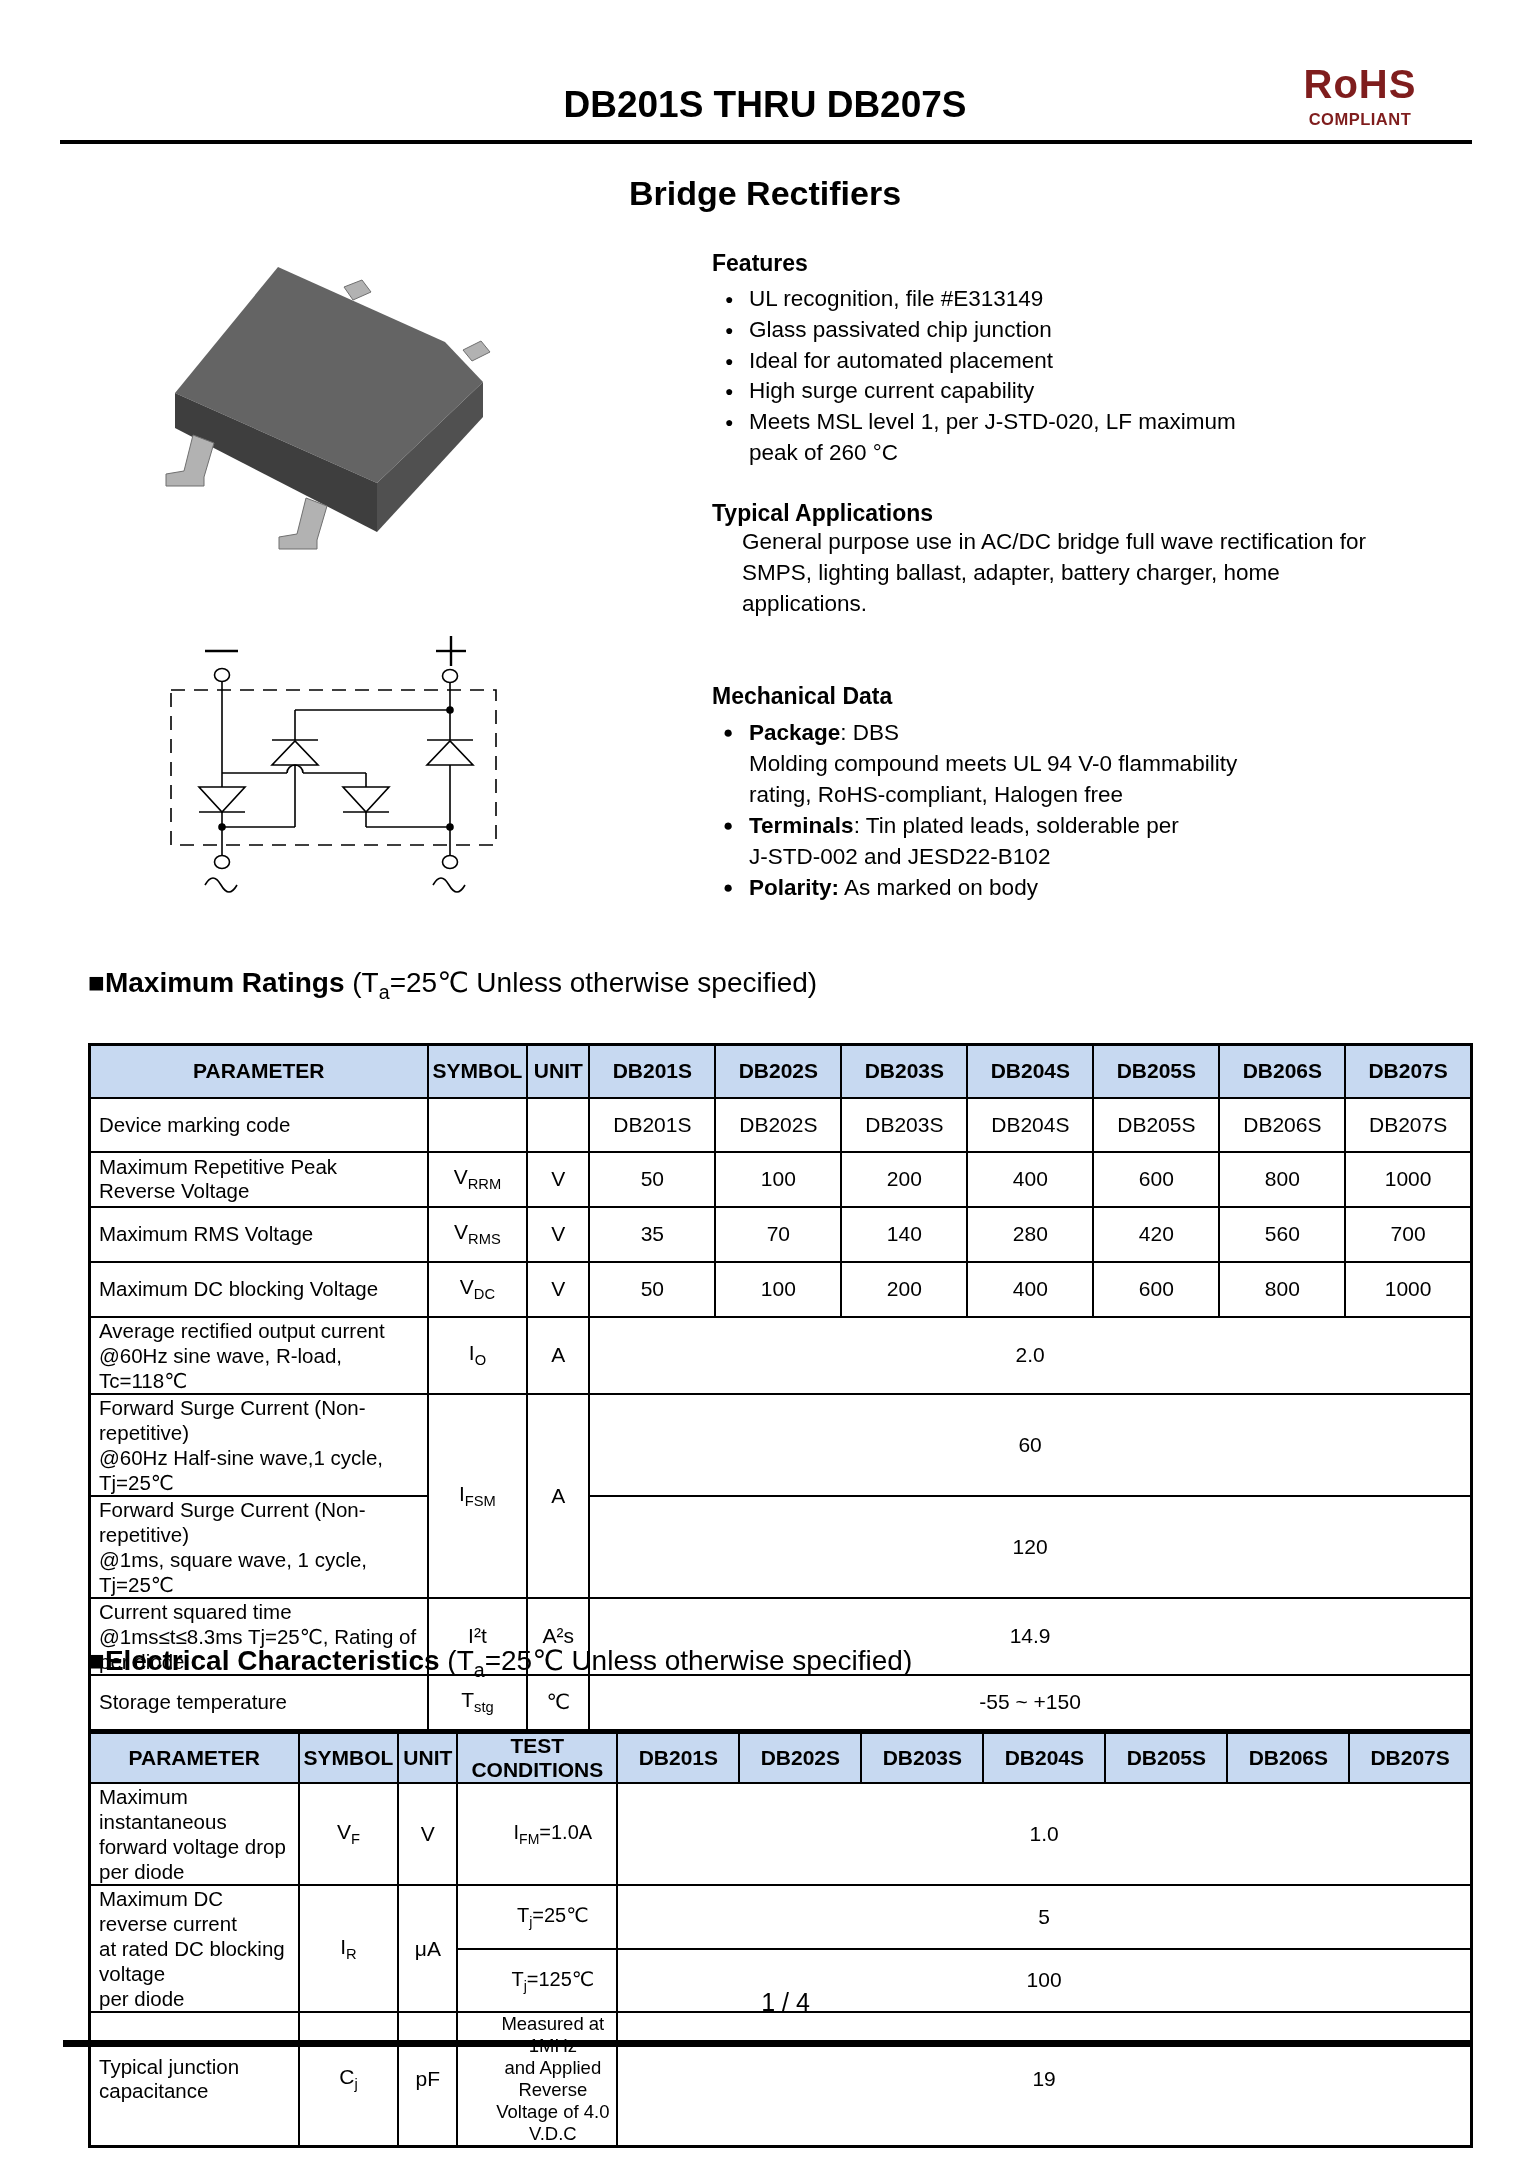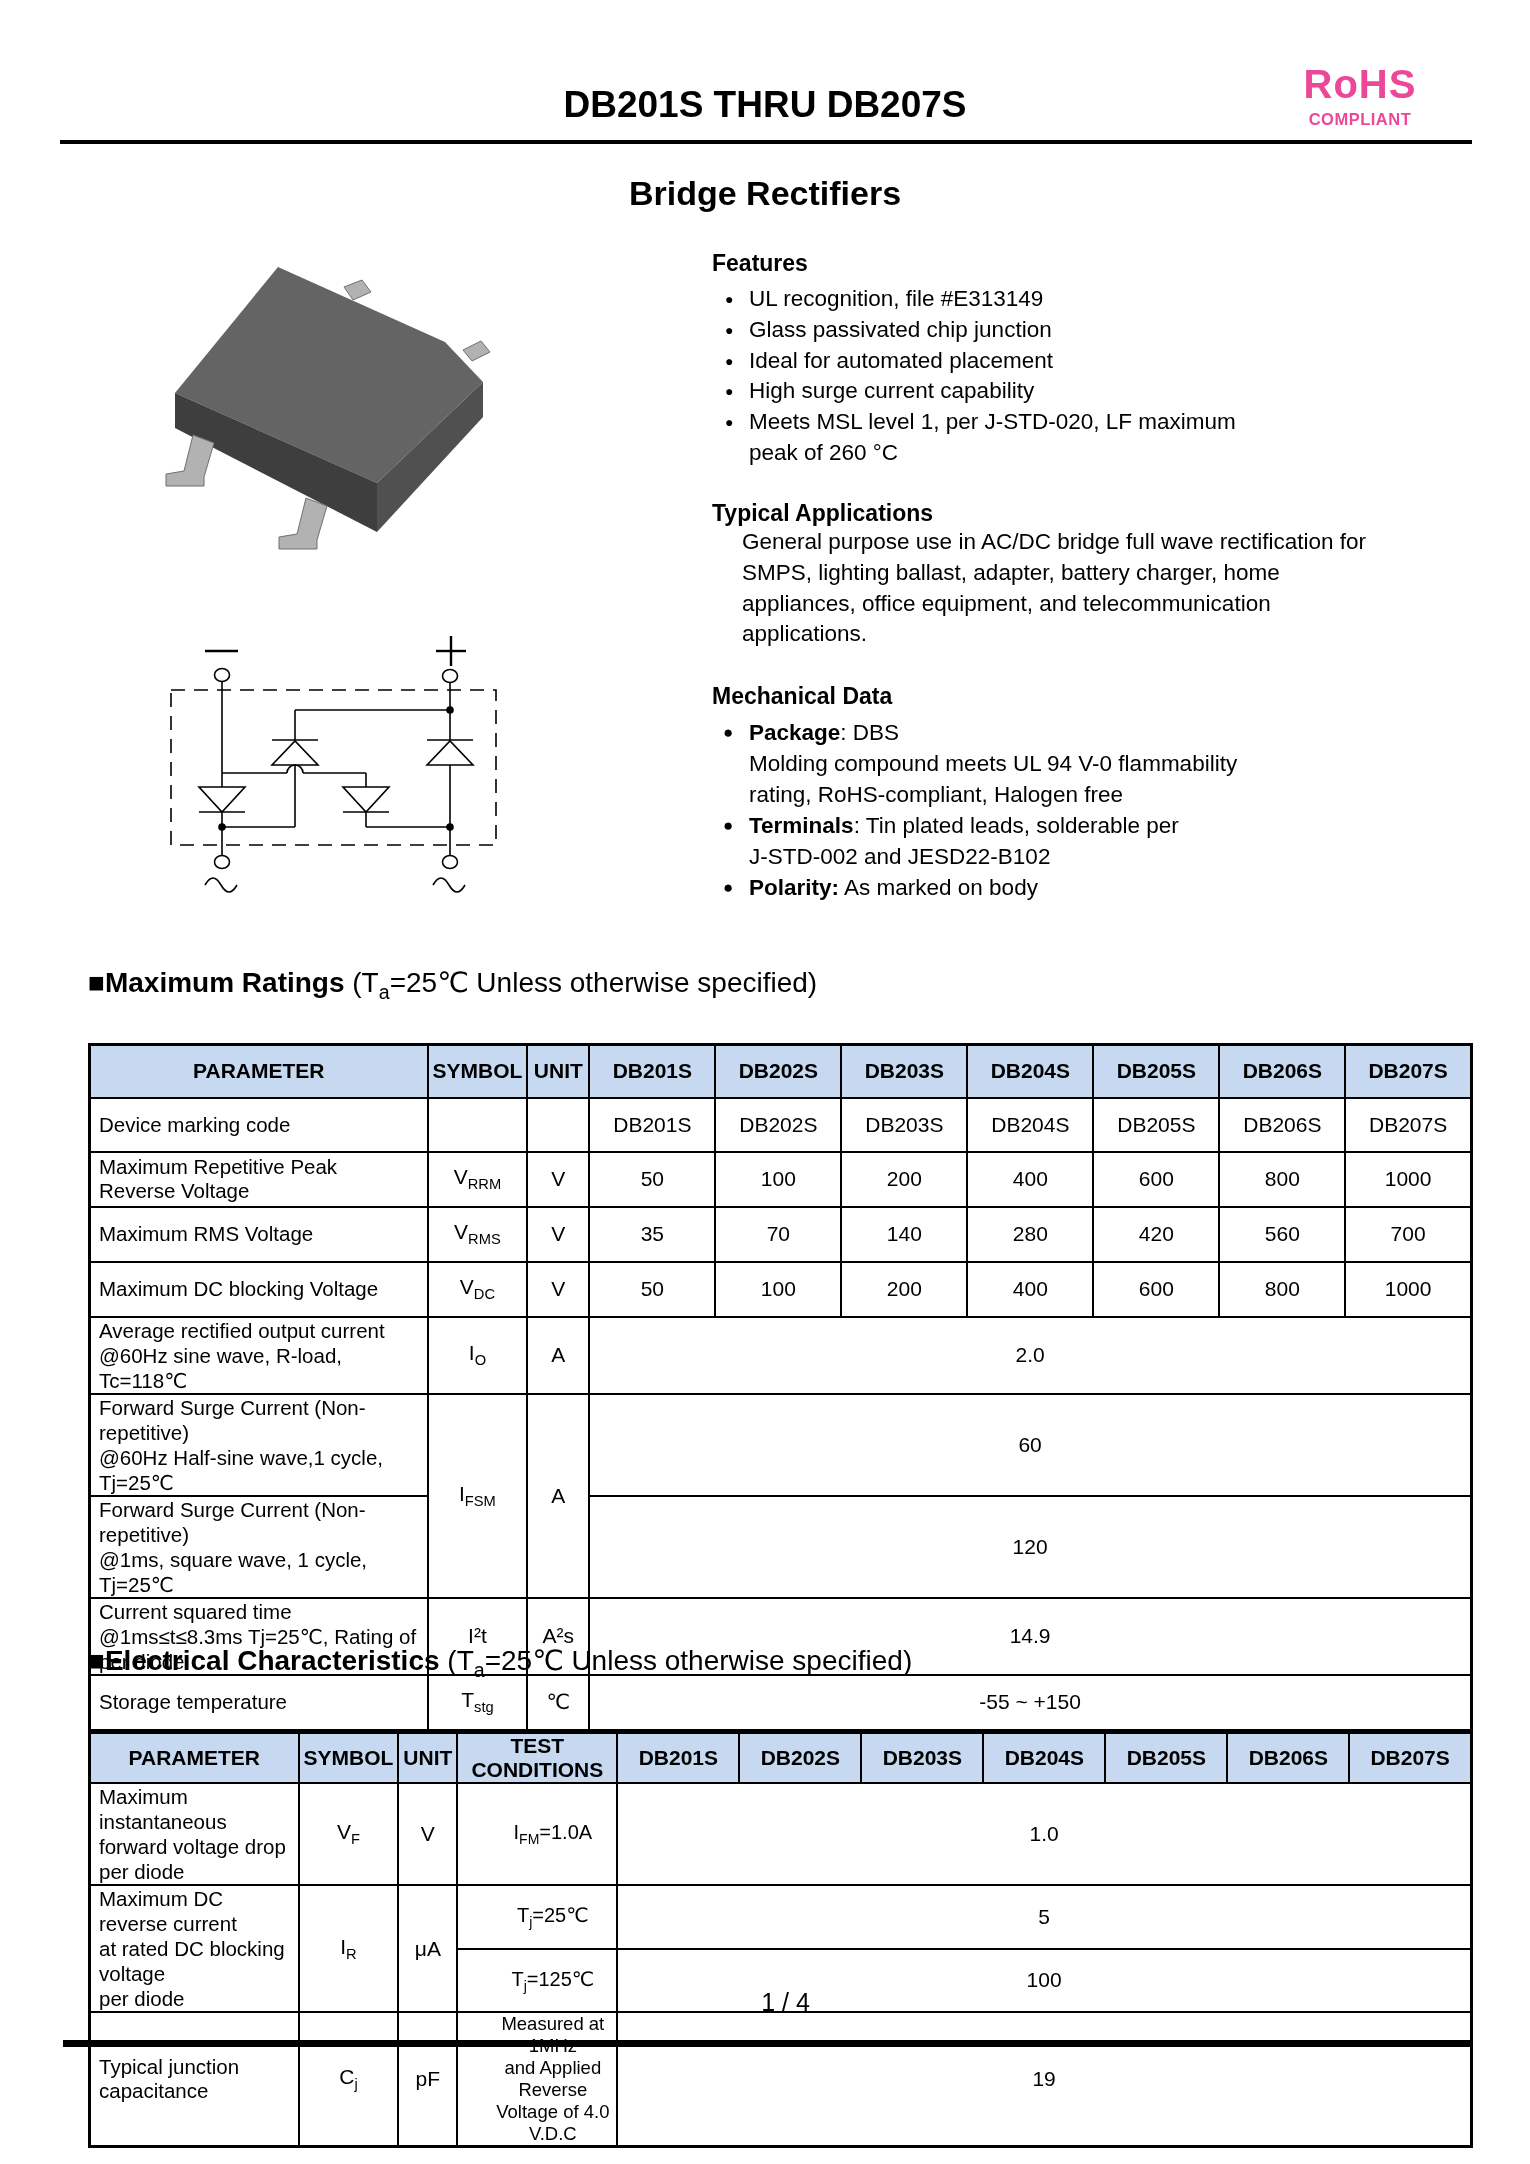--- a/index.html
+++ b/index.html
@@ -1,20 +1,20 @@
 <!DOCTYPE html>
 <html><head>
 <meta charset="utf-8">
 <style>
   html,body{margin:0;padding:0;background:#888;}
   .page{position:relative;width:1530px;height:2164px;margin:0 auto;background:#ffffff;color:#000;
         font-family:"Liberation Sans","DejaVu Sans",sans-serif;overflow:hidden;}
   
   .doc-title{position:absolute;top:84px;left:0;right:0;text-align:center;font-size:37px;font-weight:bold;}
-  .rohs{position:absolute;top:64px;left:1293px;width:134px;text-align:center;color:#ec4899;}
+  .rohs{position:absolute;top:64px;left:1293px;width:134px;text-align:center;color:#7f1d1d;}
   .rohs .big{font-size:40px;font-weight:bold;letter-spacing:1px;line-height:40px;}
   .rohs .small{font-size:16.5px;font-weight:bold;margin-top:6px;letter-spacing:.5px;}
   .rule-top{position:absolute;top:140px;left:60px;width:1412px;height:4px;background:#000;}
   .rule-bottom{position:absolute;top:2040px;left:63px;width:1407px;height:7px;background:#000;}
   .main-title{position:absolute;top:174px;left:0;right:0;text-align:center;font-size:34px;font-weight:bold;}
   
   .pkg-svg{position:absolute;left:130px;top:240px;}
   .cir-svg{position:absolute;left:120px;top:600px;}
   
   .sec-h{font-size:23px;font-weight:bold;}
@@ -156,21 +156,20 @@
           <span>Meets MSL level 1, per J-STD-020, LF maximum</span>
         </div>
       <div class="cont">peak of 260 °C</div>
     </div>
   </div>
 
   <div class="apps">
     <div class="sec-h">Typical Applications</div>
     <div class="line">General purpose use in AC/DC bridge full wave rectification for</div>
     <div class="line">SMPS, lighting ballast, adapter, battery charger, home</div>
-    <div class="line">appliances, office equipment, and telecommunication</div>
     <div class="line">applications.</div>
   </div>
 
   <div class="mech">
     <div class="sec-h">Mechanical Data</div>
     <div class="list">
       <div class="mli">
           <span class="b">●</span>
           <span><span class="bold">Package</span><span>: DBS</span></span>
         </div>

